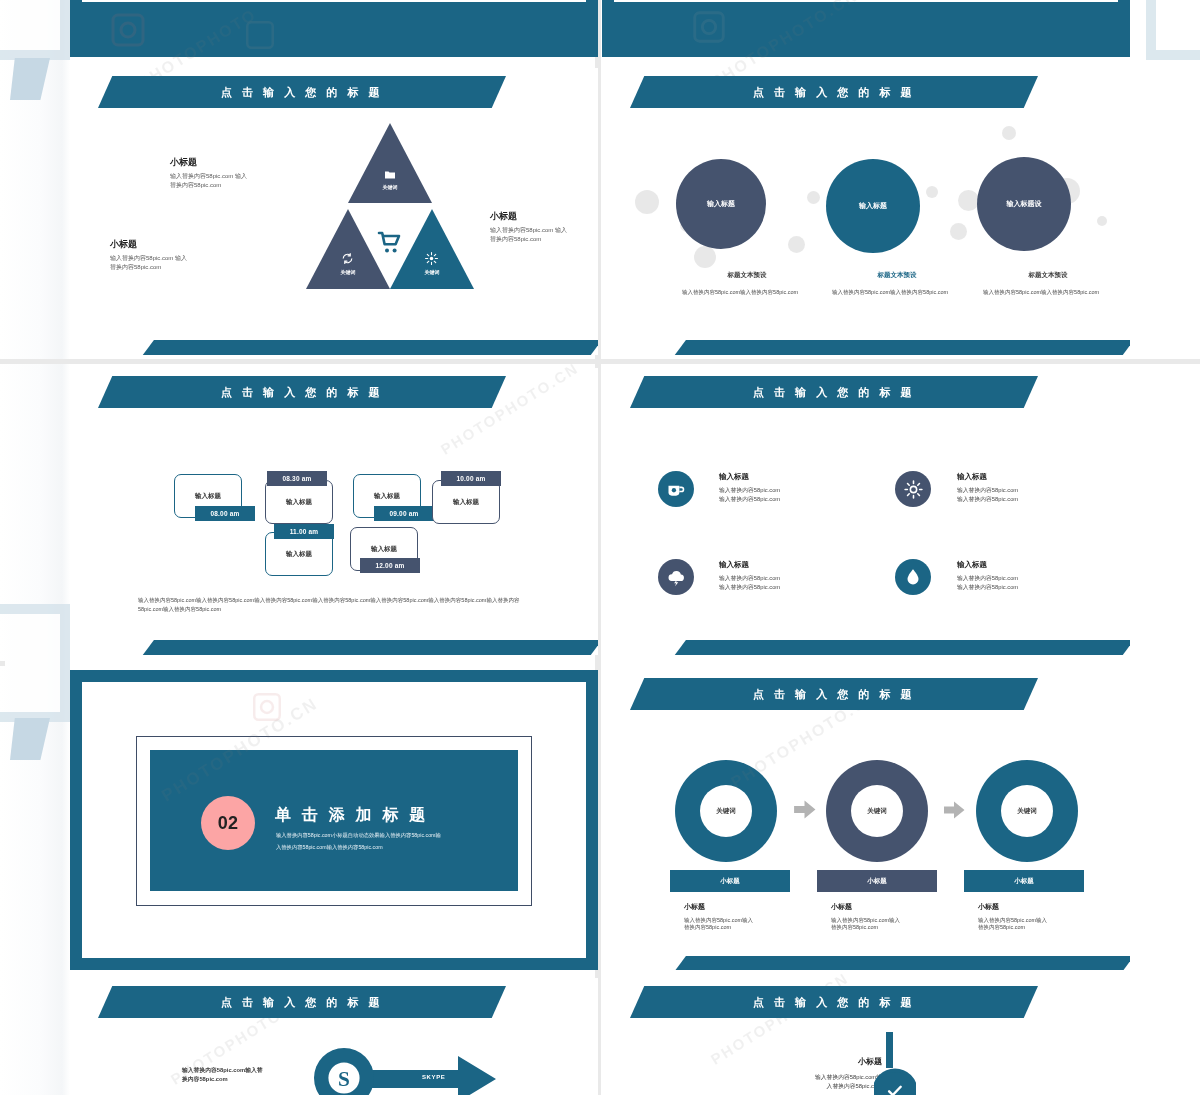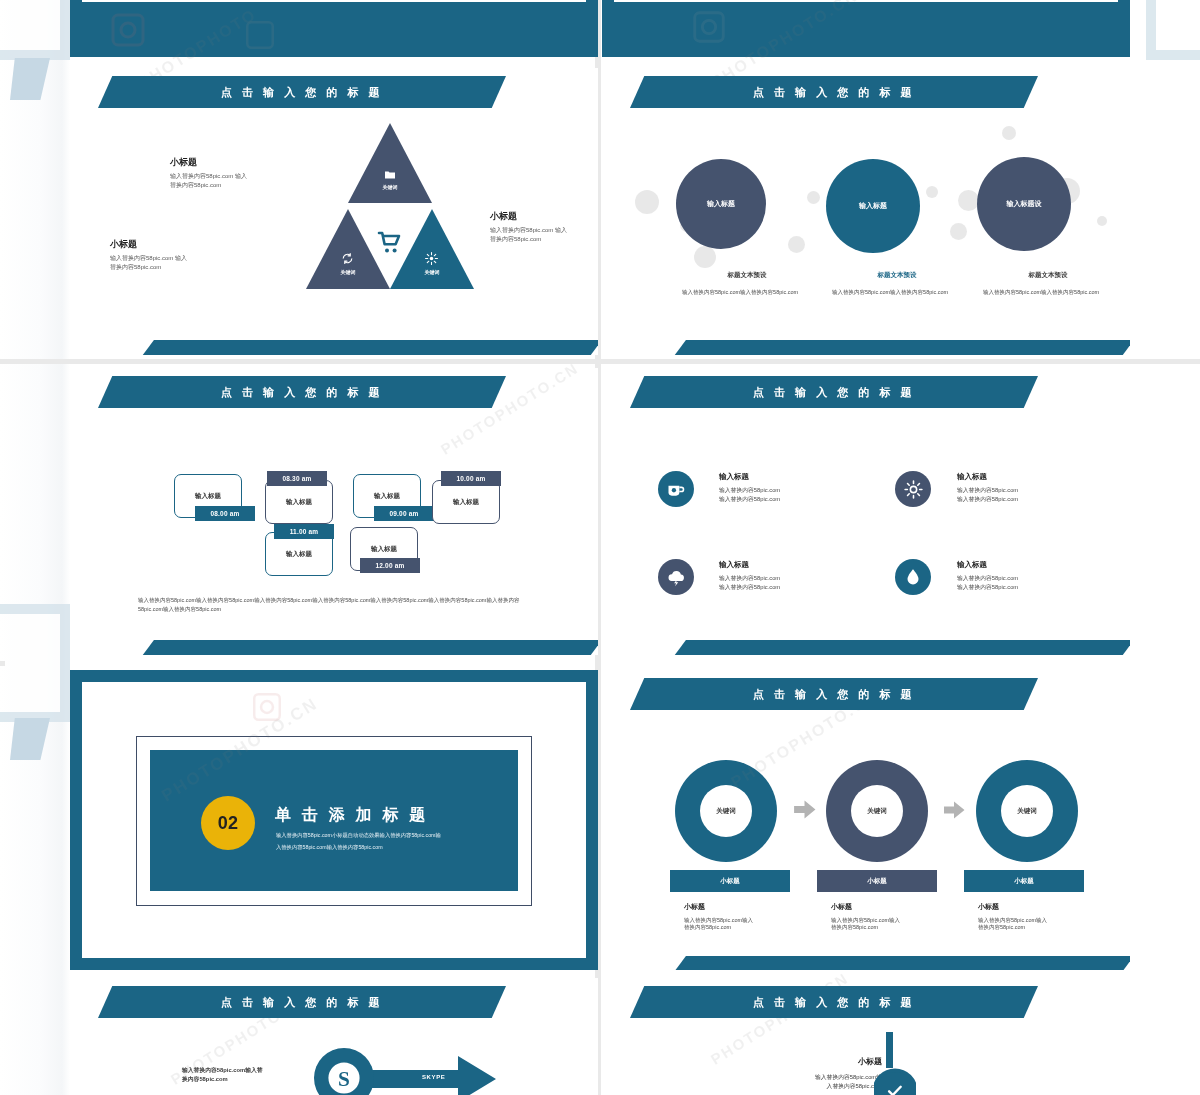--- a/index.html
+++ b/index.html
@@ -88,21 +88,21 @@
          justify-content:center;letter-spacing:.03em;}
 
   
   .ic-circ{position:absolute;border-radius:50%;display:flex;align-items:center;justify-content:center;color:#fff;}
 
   
   .sec-outer{position:absolute;background:var(--teal);}
   .sec-white{position:absolute;background:#fff;}
   .sec-line{position:absolute;border:1.6px solid #3f4d66;}
   .sec-fill{position:absolute;background:var(--teal);}
-  .sec-num{position:absolute;border-radius:50%;background:#eab308;display:flex;
+  .sec-num{position:absolute;border-radius:50%;background:#fca5a5;display:flex;
            align-items:center;justify-content:center;font-weight:bold;color:#222;}
 
   
   .donut{position:absolute;border-radius:50%;display:flex;align-items:center;justify-content:center;}
   .donut-hole{border-radius:50%;background:#fff;display:flex;align-items:center;justify-content:center;
               color:#3a3a3a;font-weight:bold;}
   .arrow-r{position:absolute;}
   .bar-lbl{position:absolute;display:flex;align-items:center;justify-content:center;
            color:#fff;font-weight:bold;}
 

